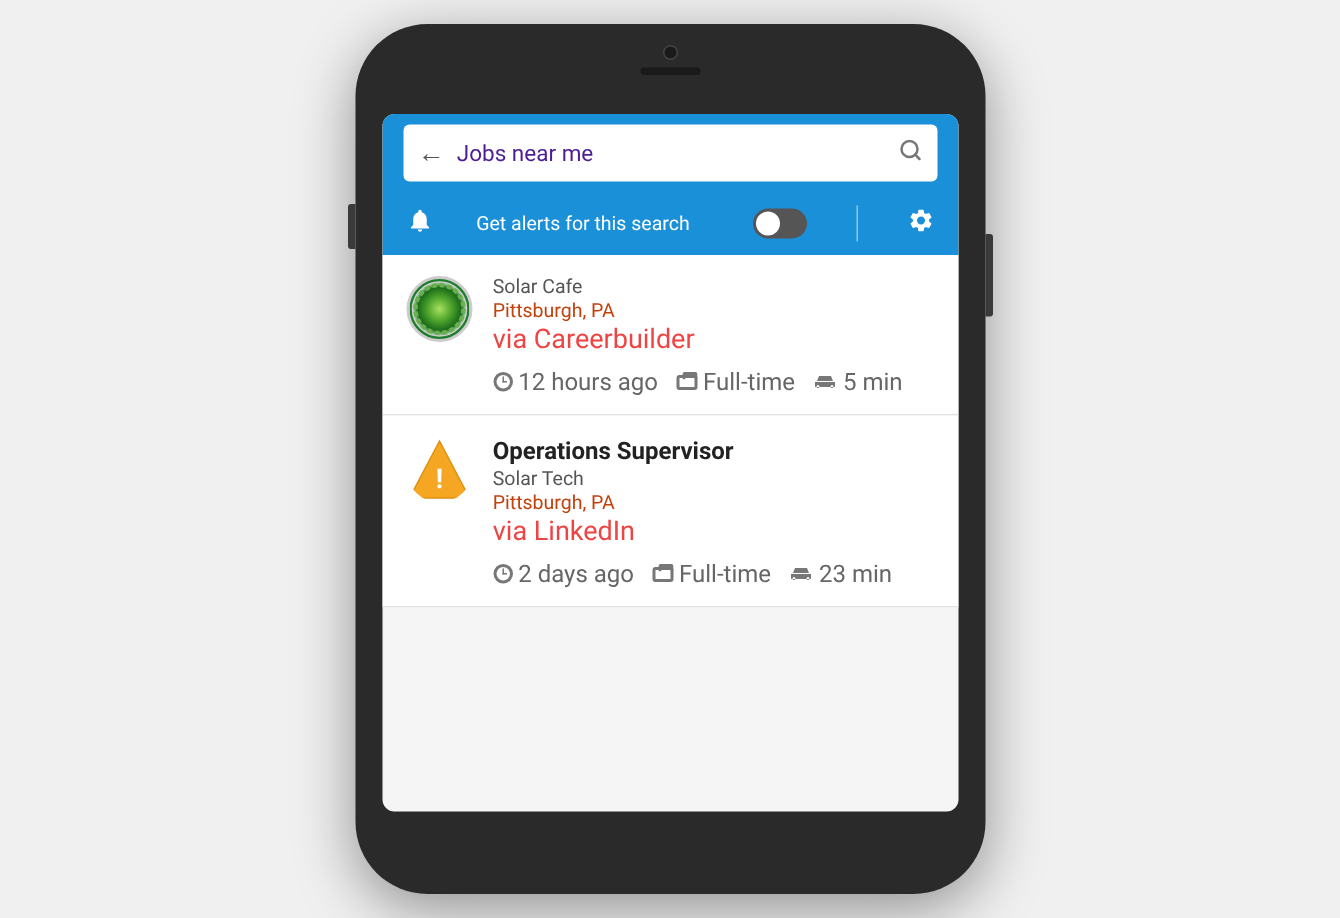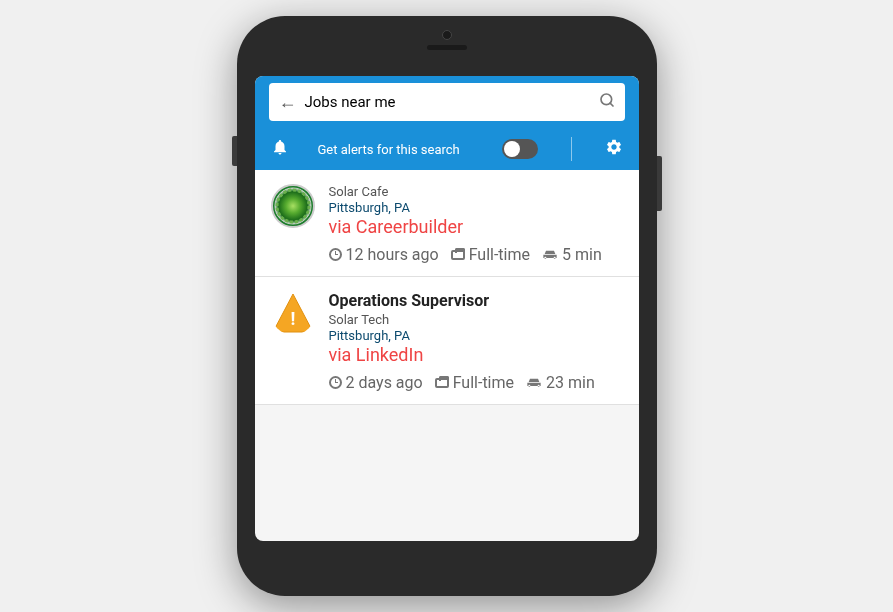--- a/index.html
+++ b/index.html
@@ -114,21 +114,21 @@
 
     .back-arrow {
       color: #555;
       font-size: 18px;
       cursor: pointer;
     }
 
     .search-text {
       flex: 1;
       font-size: 15px;
-      color: #000000;
+      color: #4c1d95;
       font-weight: 400;
     }
 
     .search-icon-btn {
       background: none;
       border: none;
       cursor: pointer;
       color: #777;
       font-size: 16px;
       padding: 0;
@@ -239,21 +239,21 @@
     }
 
     .job-company {
       font-size: 13px;
       color: #555;
       margin-bottom: 1px;
     }
 
     .job-location {
       font-size: 13px;
-      color: #0c4a6e;
+      color: #c2410c;
       margin-bottom: 1px;
     }
 
     .job-source {
       font-size: 18px;
       color: #ef4444;
       margin-bottom: 8px;
     }
 
     .job-meta {

